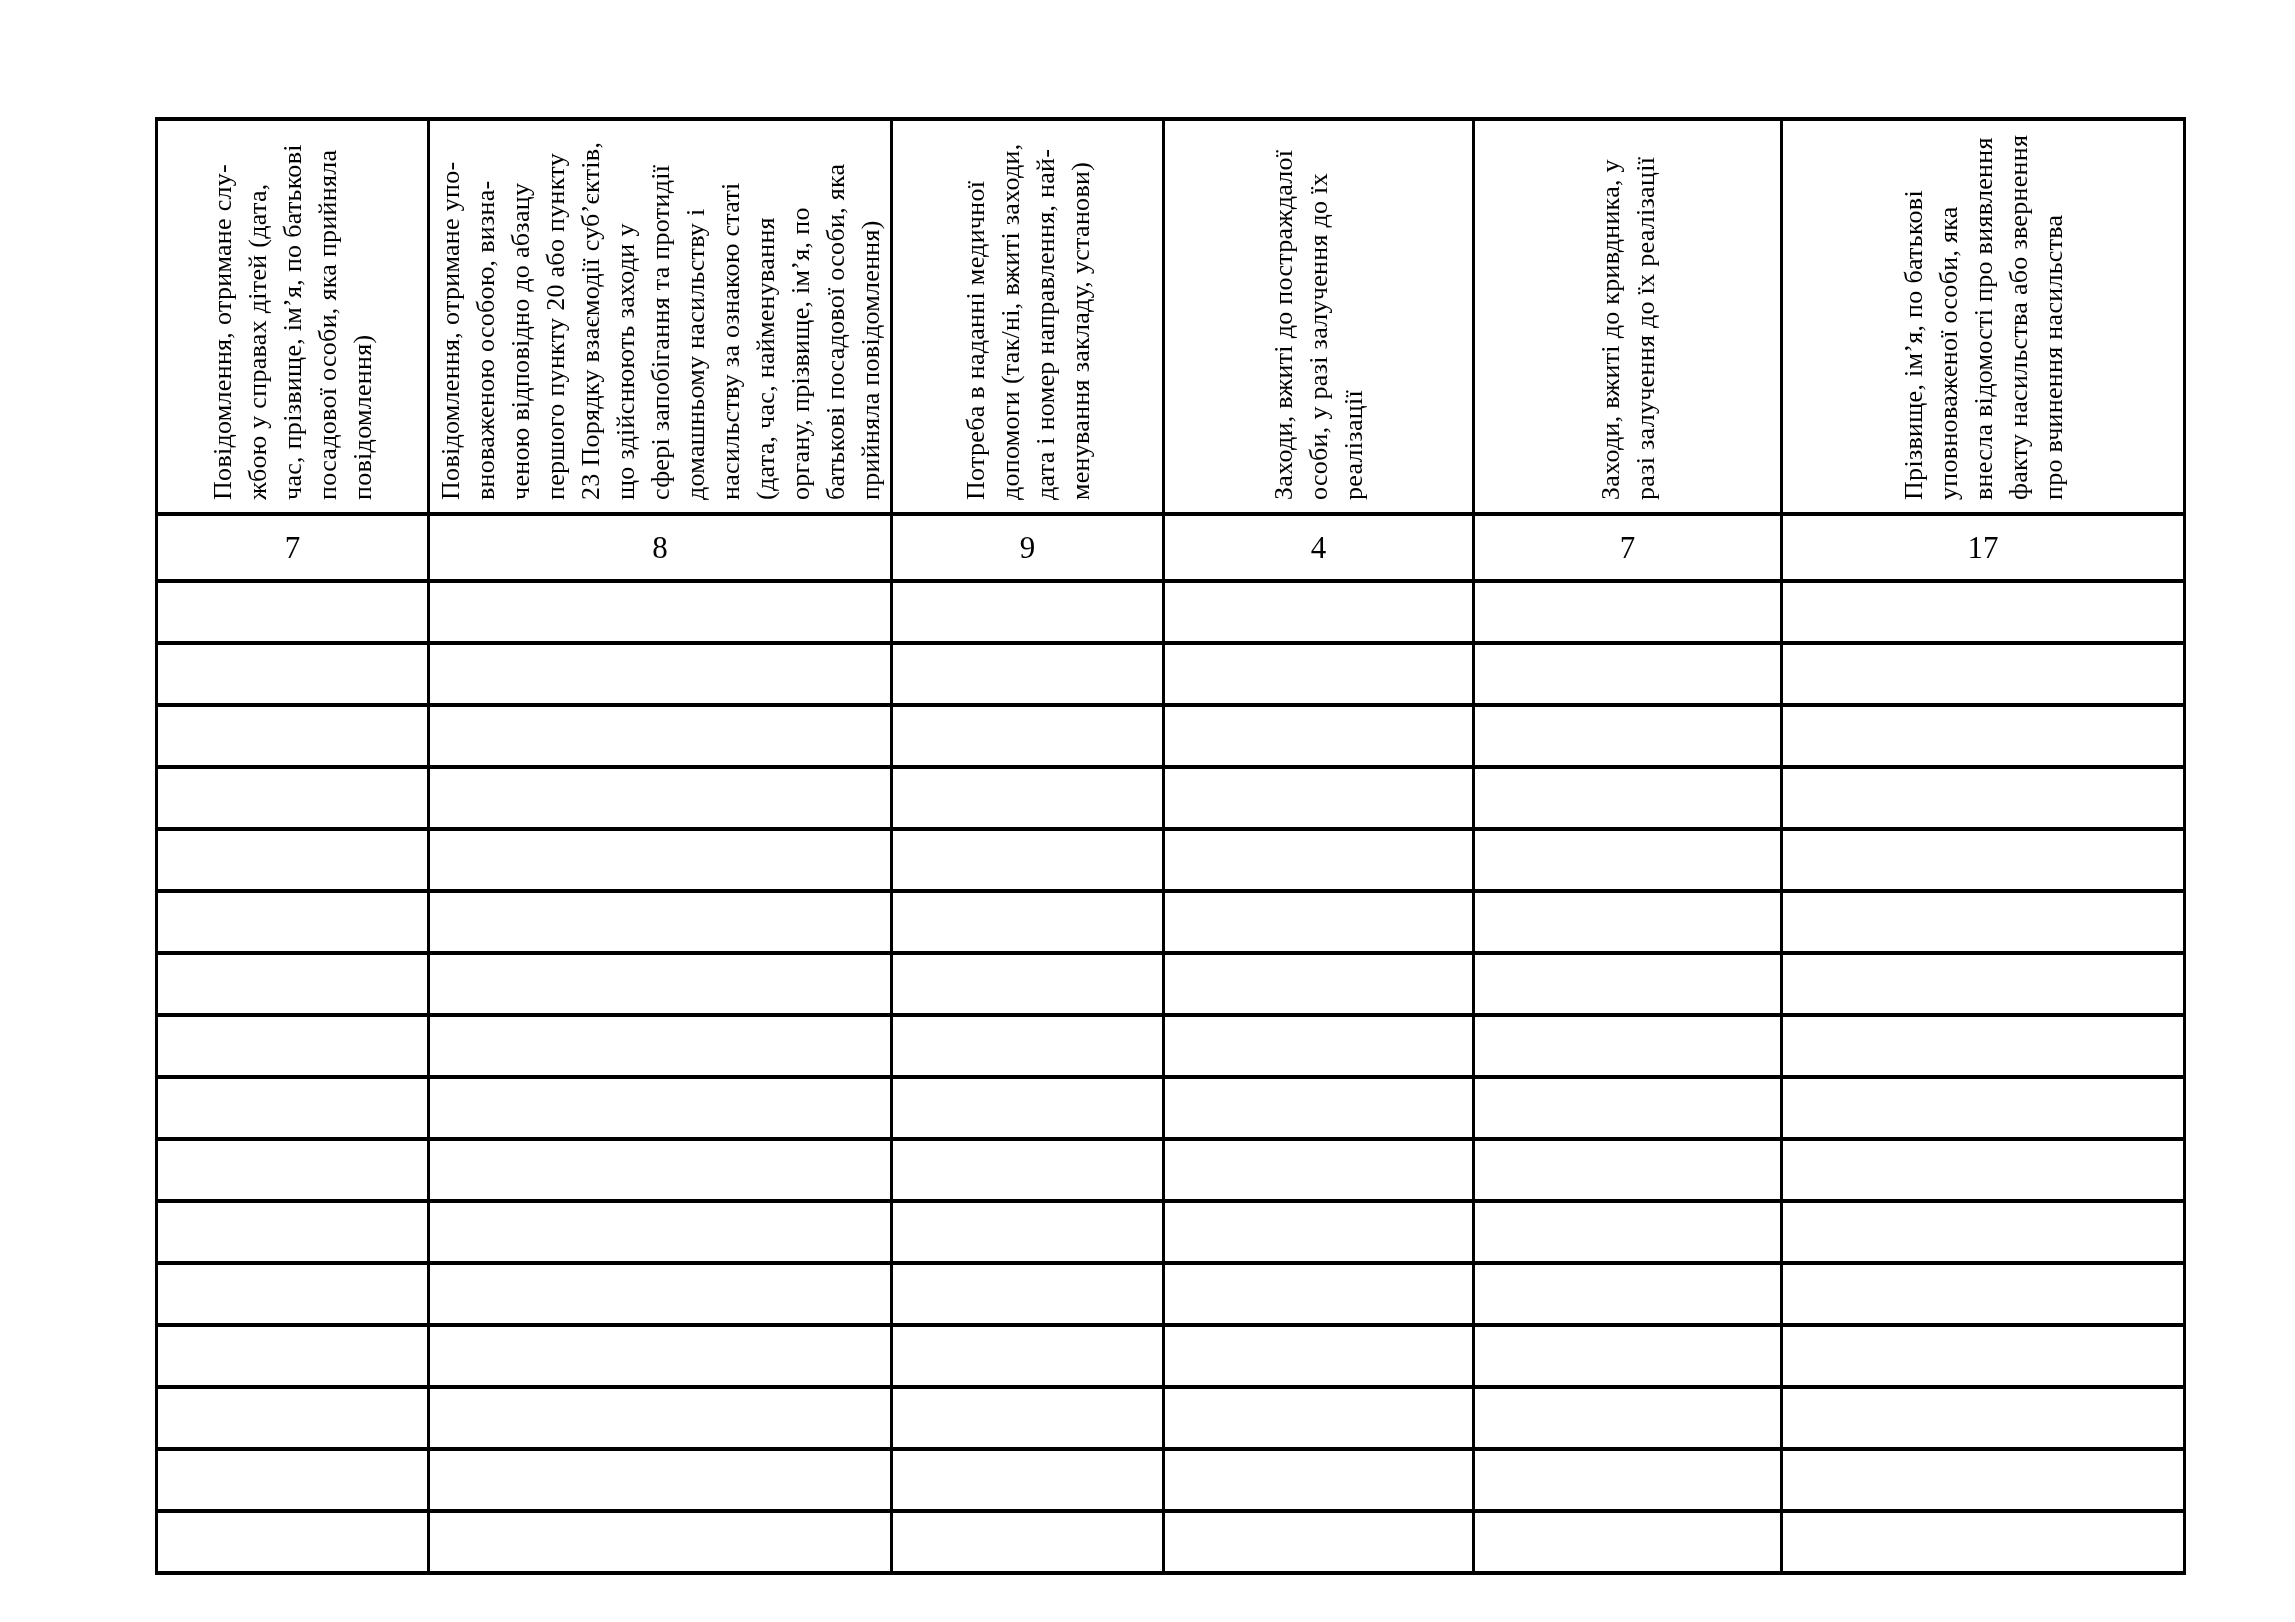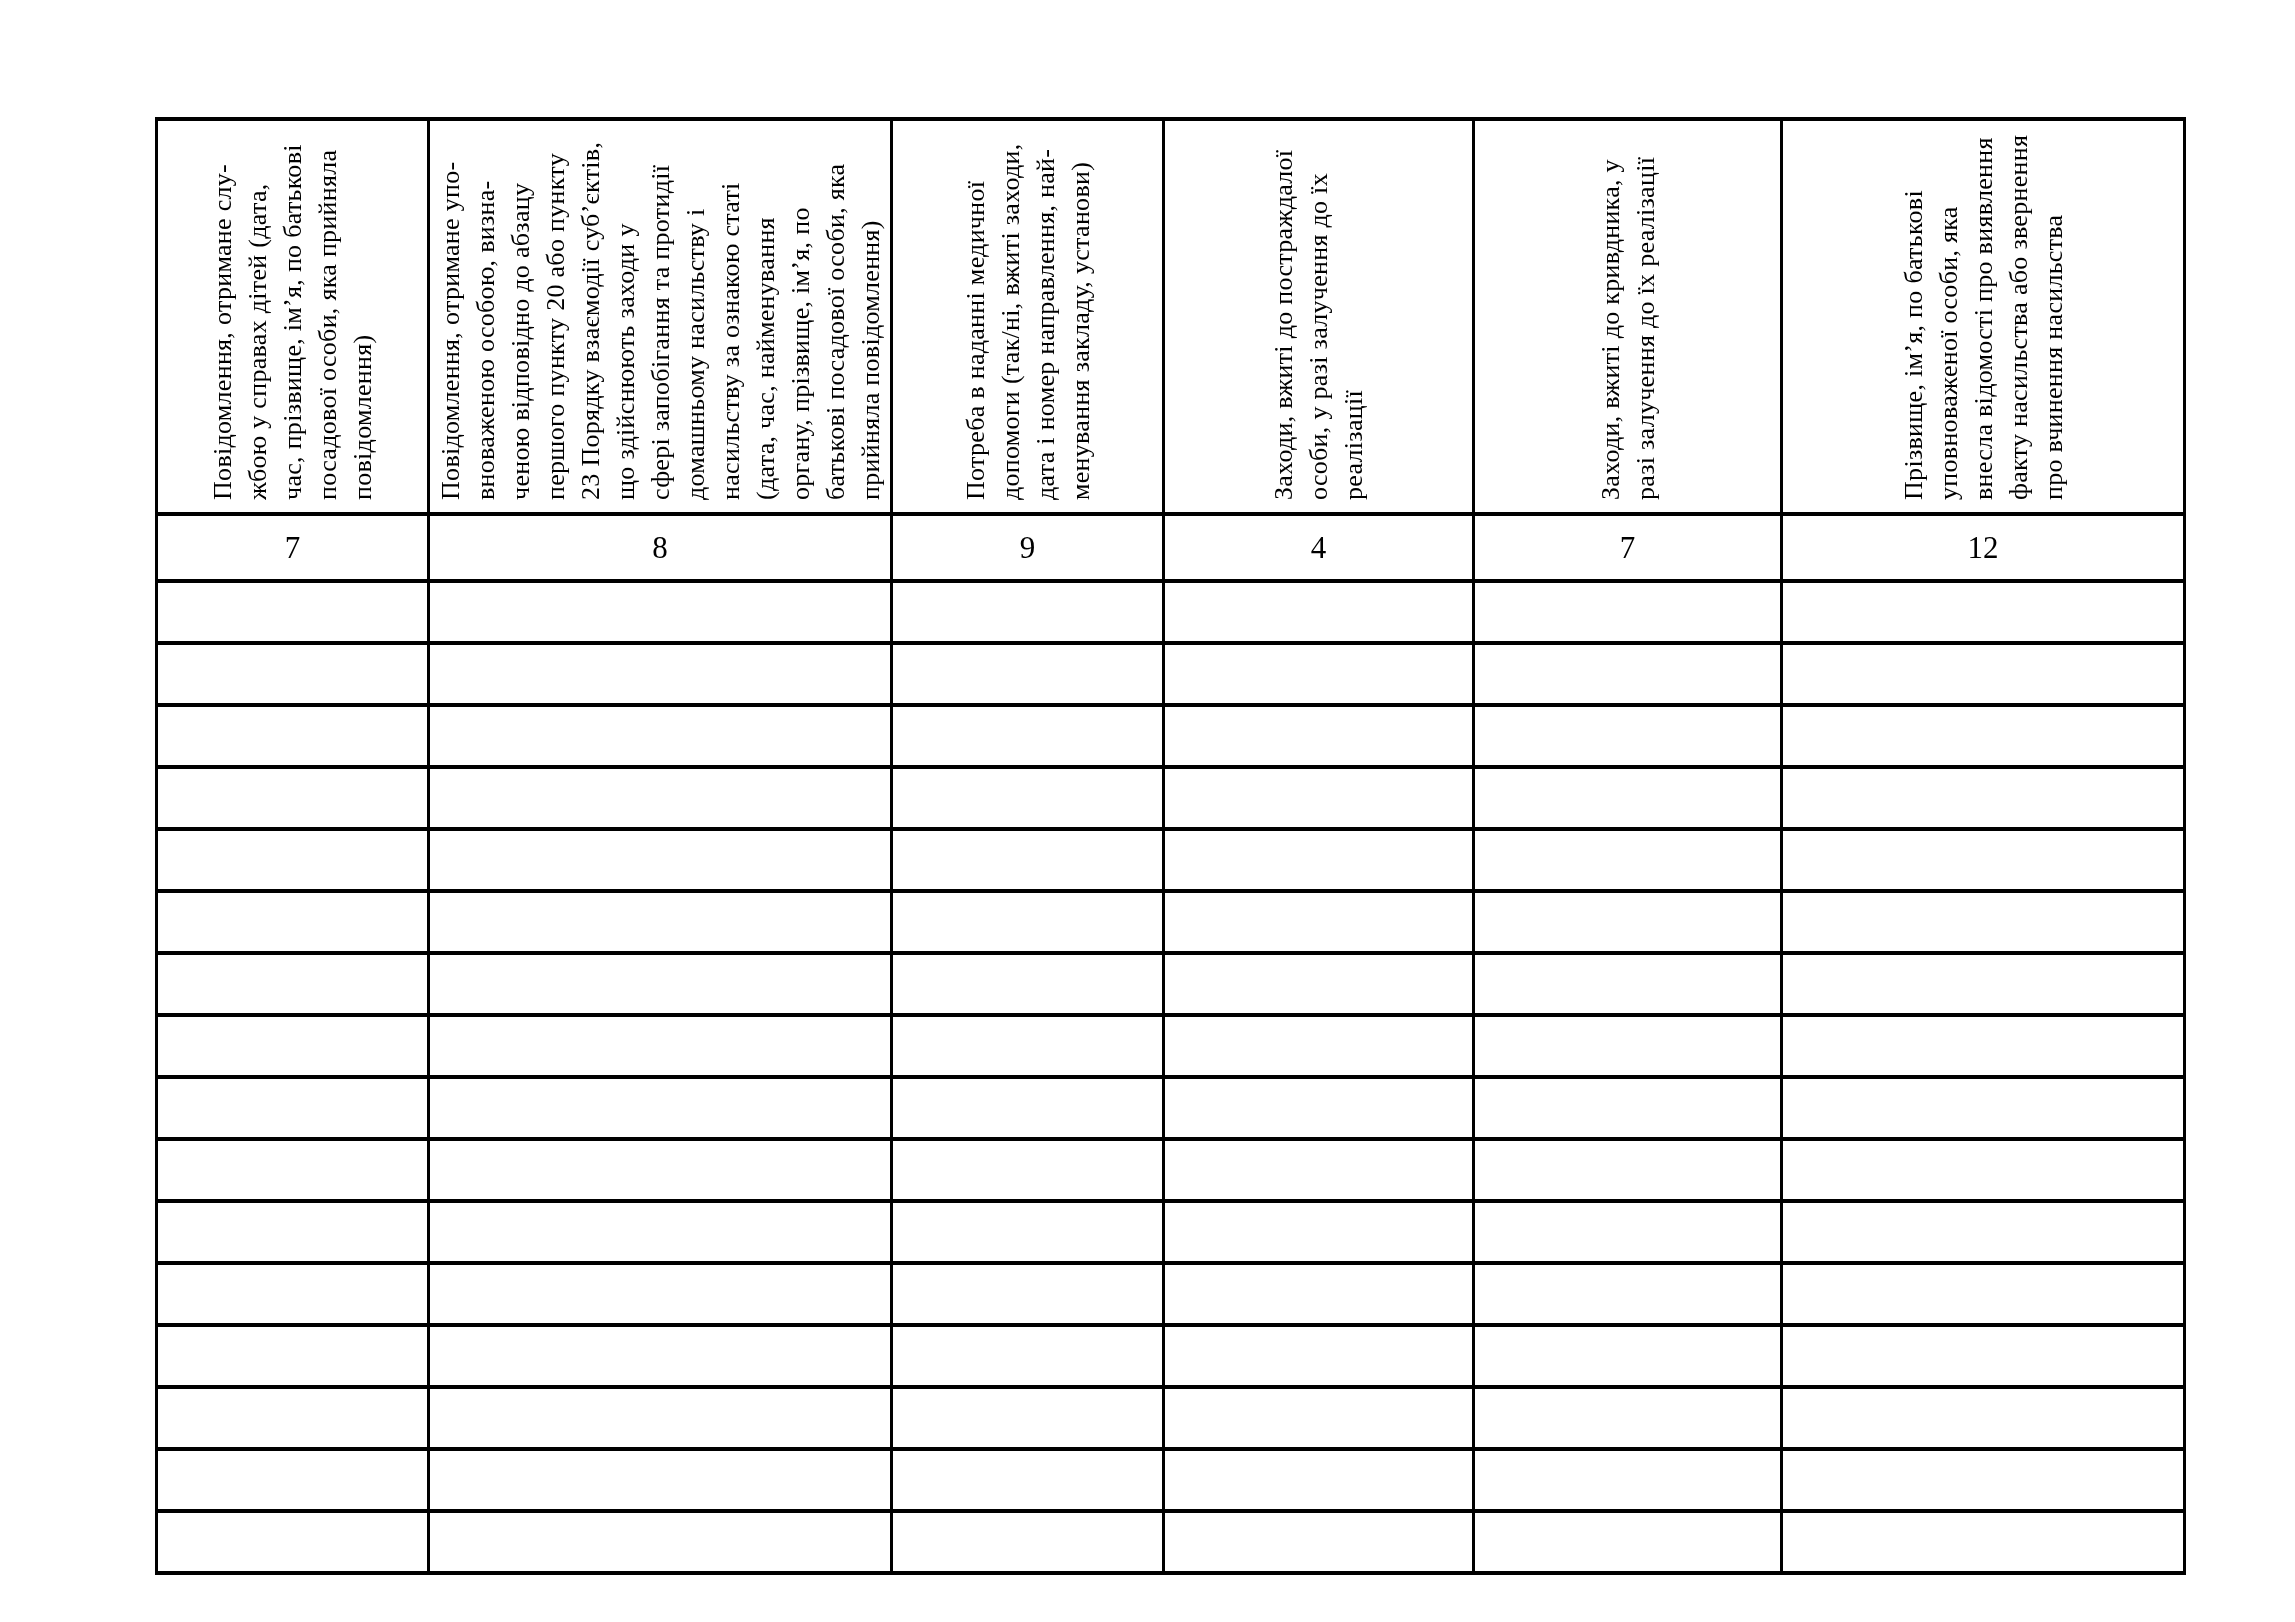--- a/index.html
+++ b/index.html
@@ -129,21 +129,21 @@
 факту насильства або звернення
 про вчинення насильства</div>
         </th>
       </tr>
       <tr>
         <td class="num-cell">7</td>
         <td class="num-cell">8</td>
         <td class="num-cell">9</td>
         <td class="num-cell">4</td>
         <td class="num-cell">7</td>
-        <td class="num-cell">12</td>
+        <td class="num-cell">17</td>
       </tr>
     </thead>
     <tbody>
         <tr class="empty-row">
           <td></td>
           <td></td>
           <td></td>
           <td></td>
           <td></td>
           <td></td>

